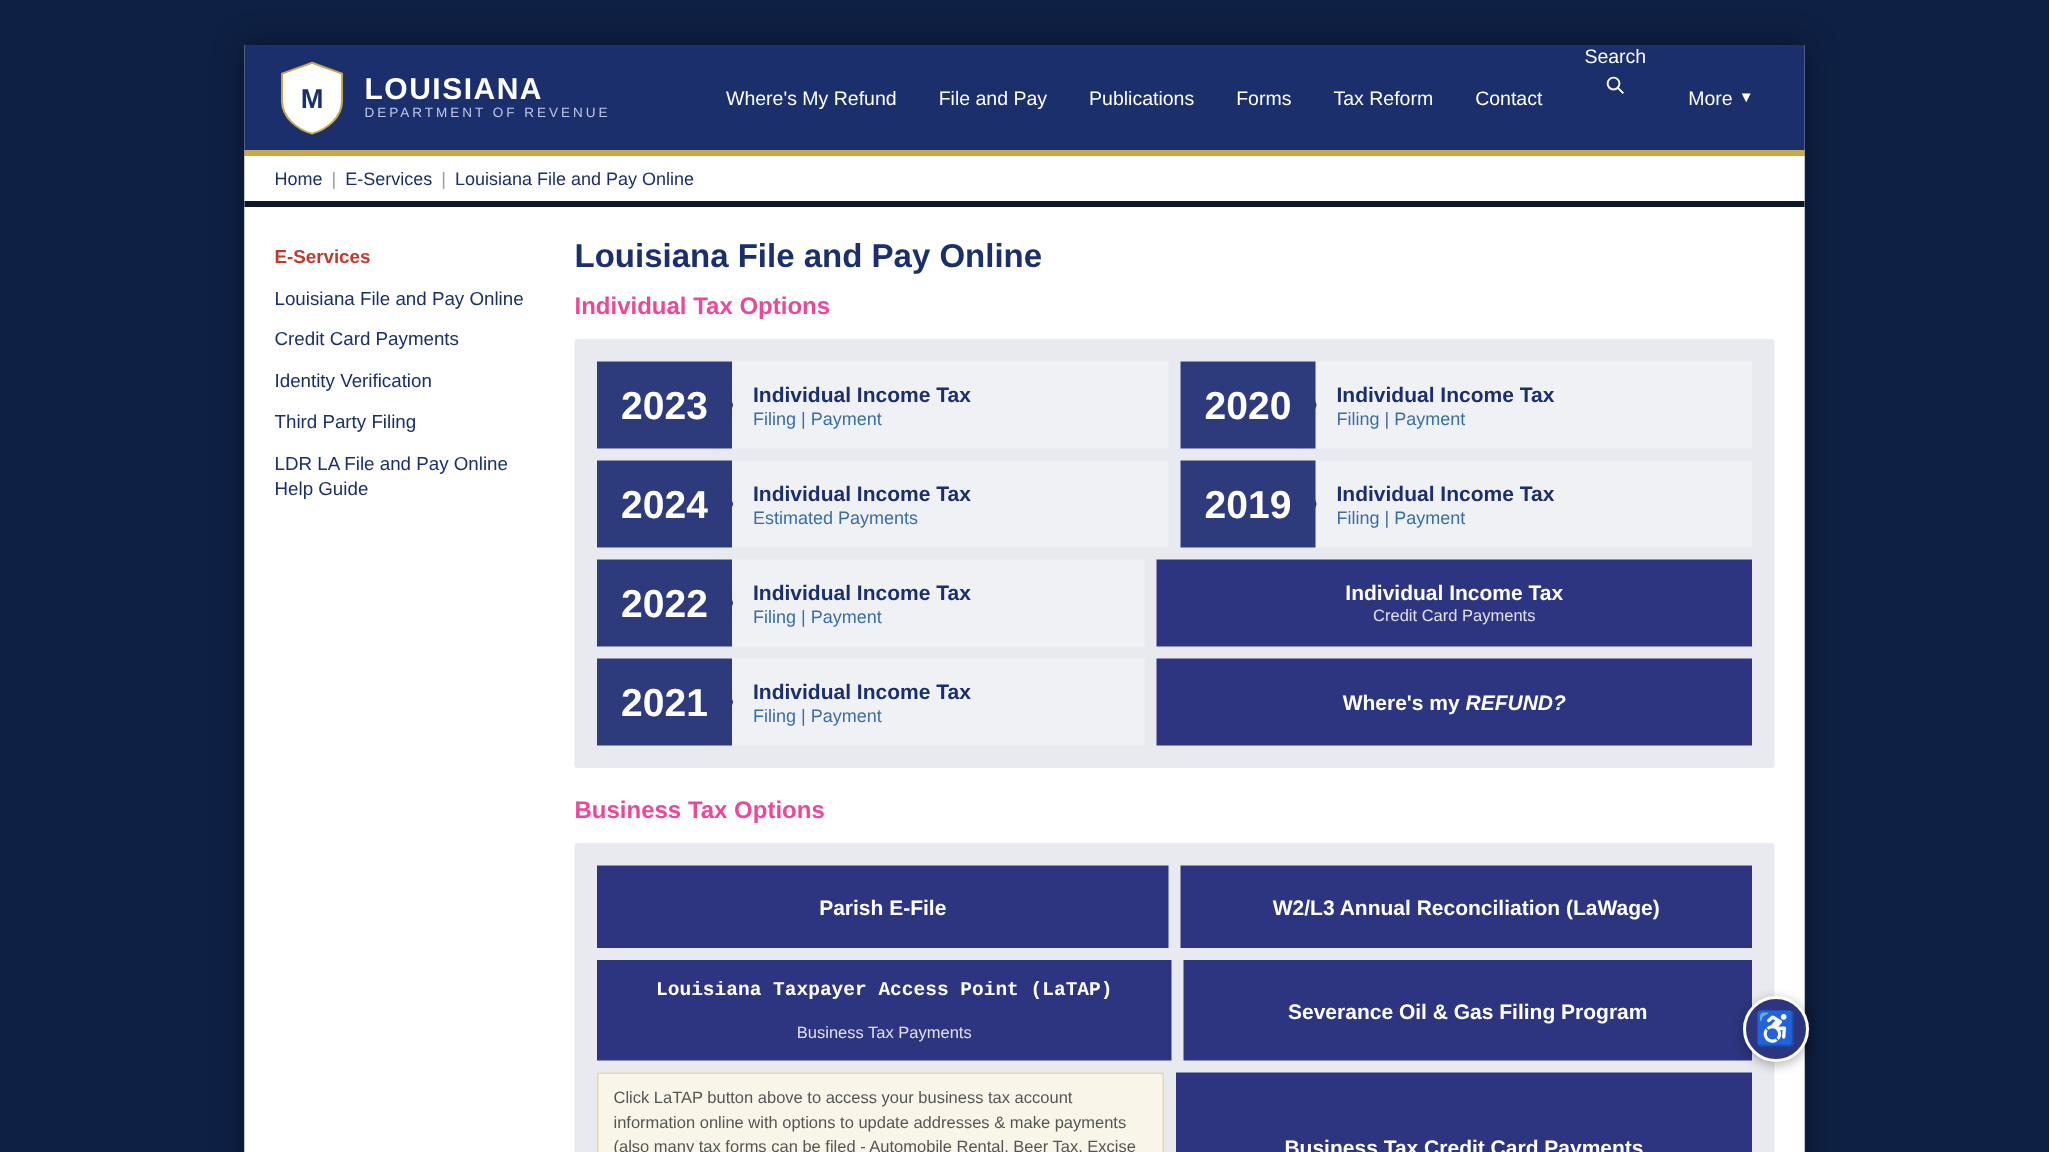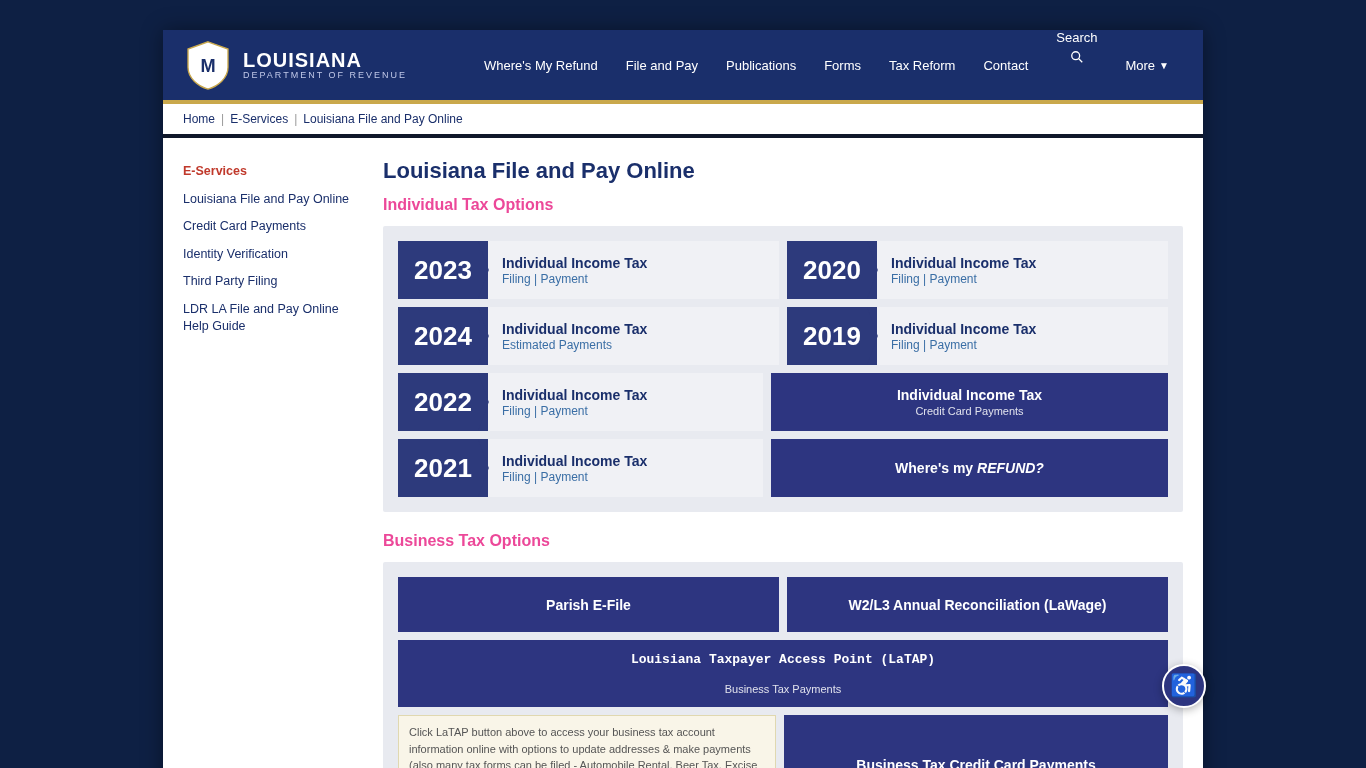--- a/index.html
+++ b/index.html
@@ -502,20 +502,23 @@
             <button class="business-tile">
               <span class="tile-title">W2/L3 Annual Reconciliation (LaWage)</span>
             </button>
           </div>
 
           <div class="tiles-row">
             <button class="latap-tile">
               <span class="tile-title">Louisiana Taxpayer Access Point (LaTAP)</span>
               <span class="tile-sub">Business Tax Payments</span>
             </button>
+            <button class="business-tile">
+              <span class="tile-title">Severance Oil &amp; Gas Filing Program</span>
+            </button>
           </div>
 
           <div class="tiles-row">
             <div class="latap-desc">Click LaTAP button above to access your business tax account information online with options to update addresses &amp; make payments (also many tax forms can be filed - Automobile Rental, Beer Tax, Excise Gasoline and Special Fuels, Withholding L1s, Sales Tax, Hotel/Motel, and N.O. Exhibition Hall).</div>
             <button class="business-tile">
               <span class="tile-title">Business Tax Credit Card Payments</span>
             </button>
           </div>
         </div>
 

